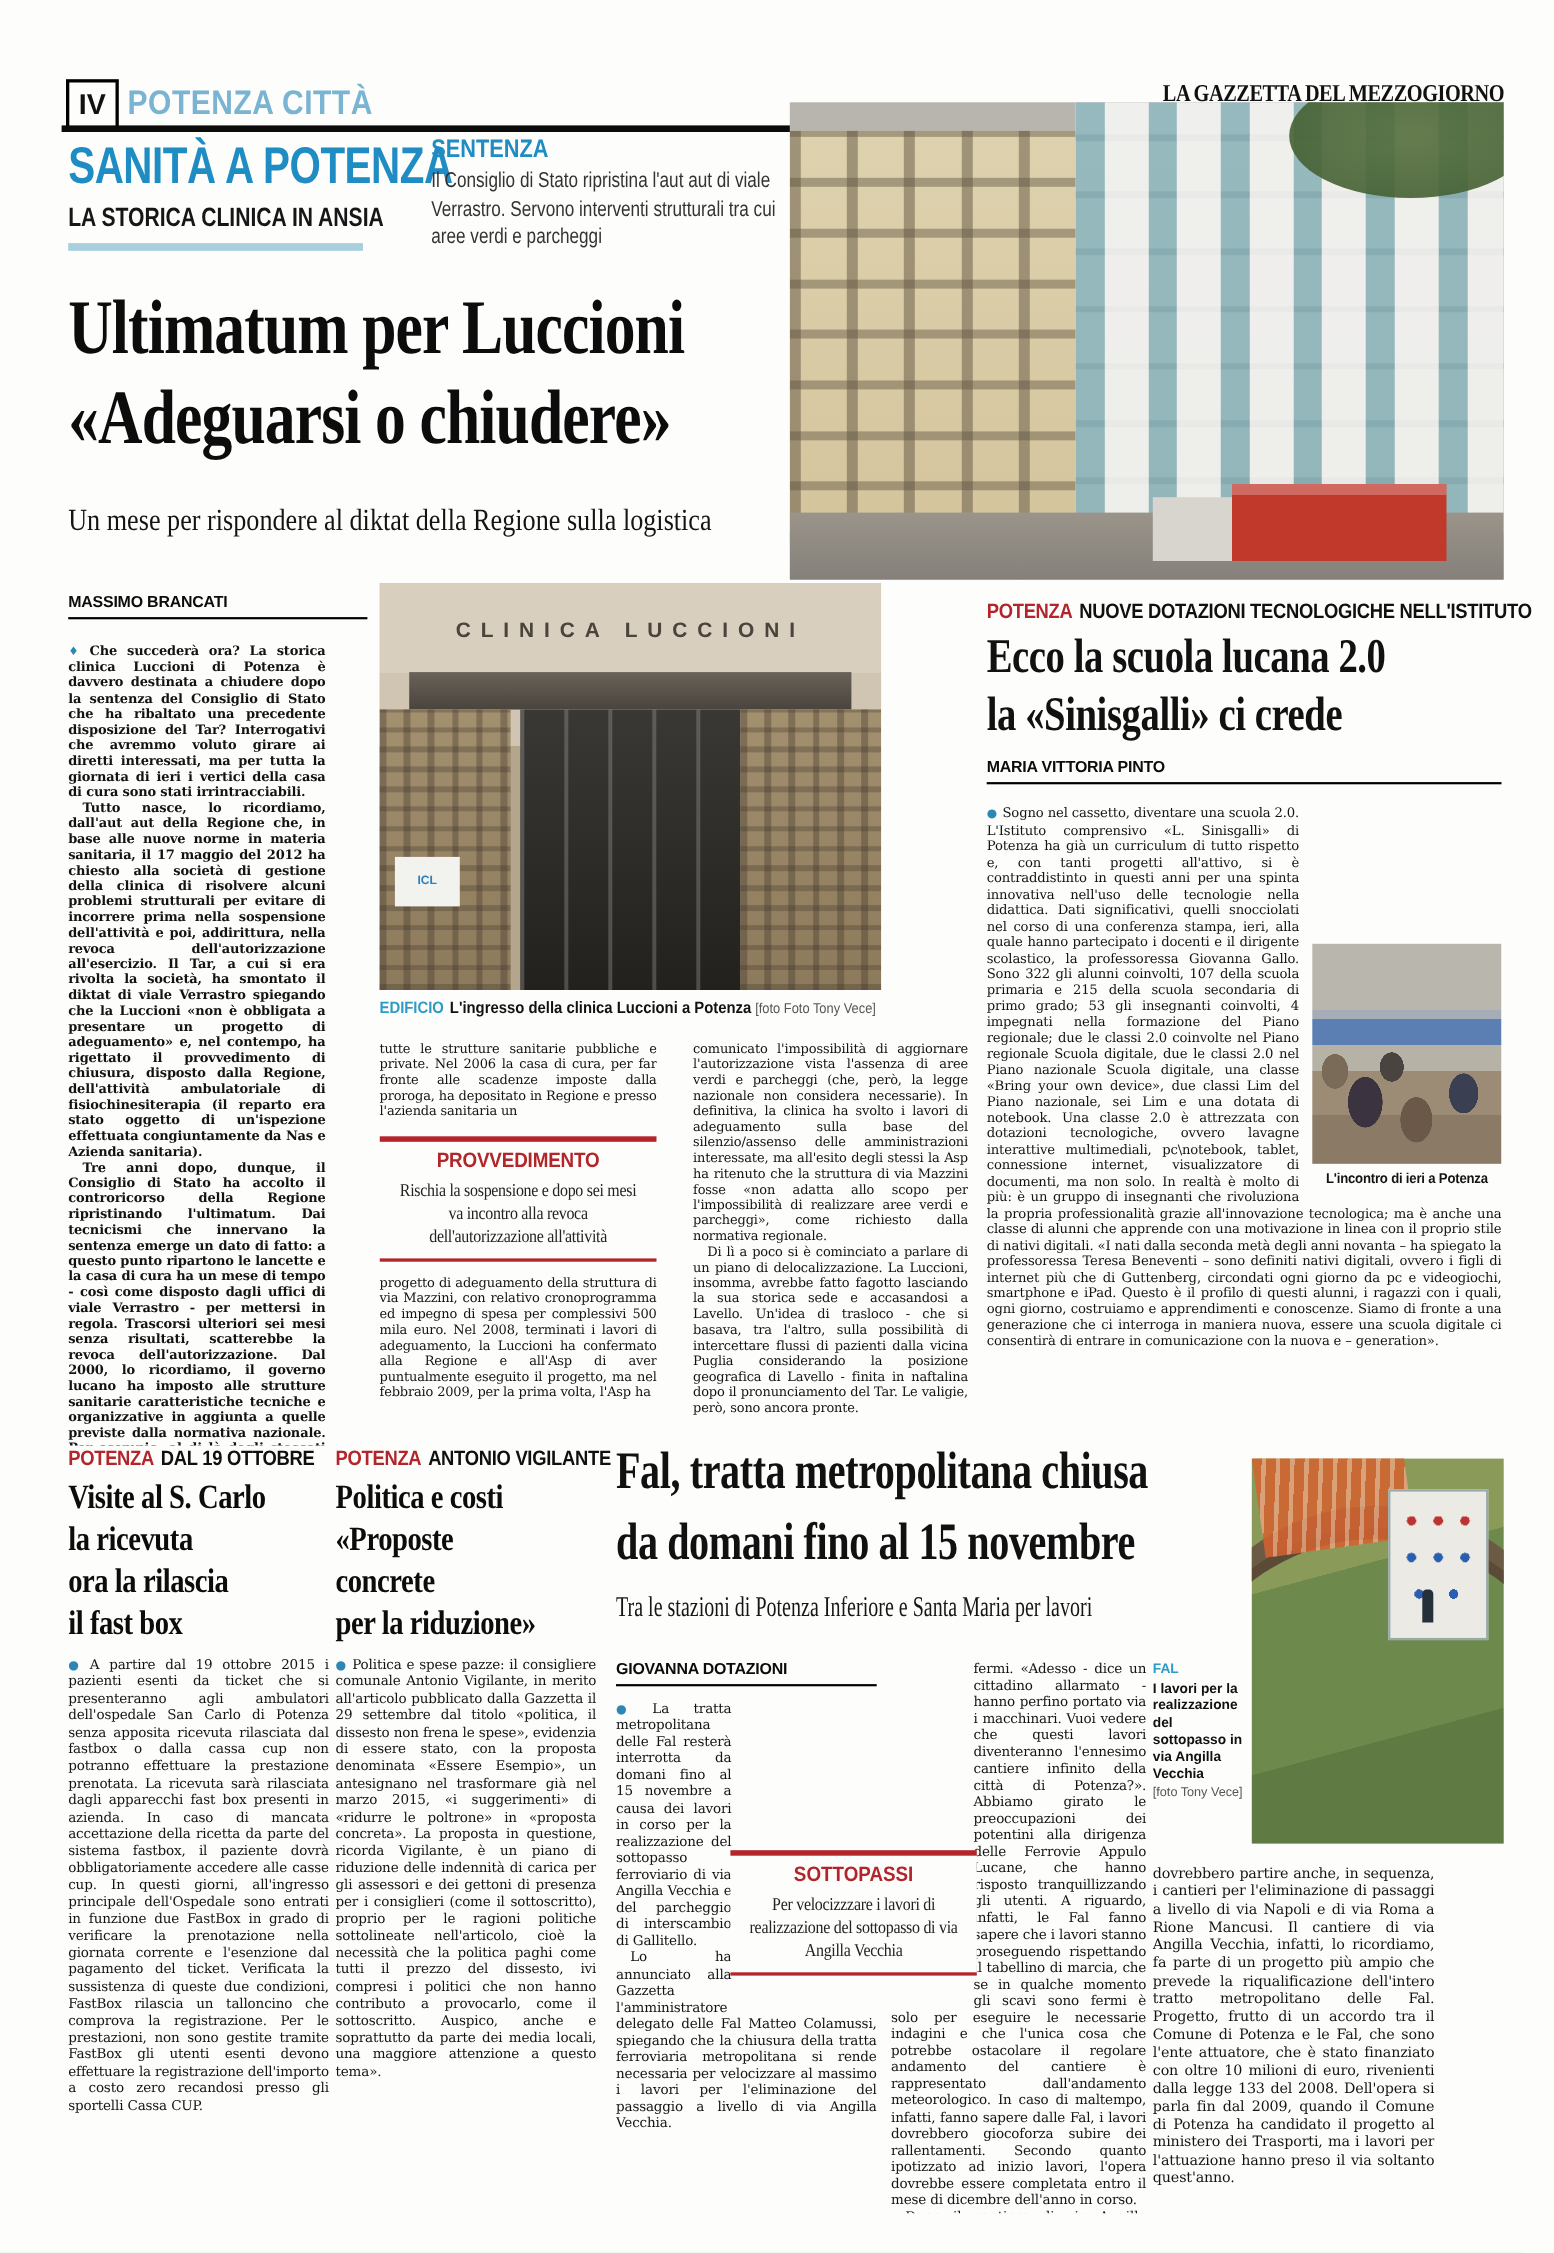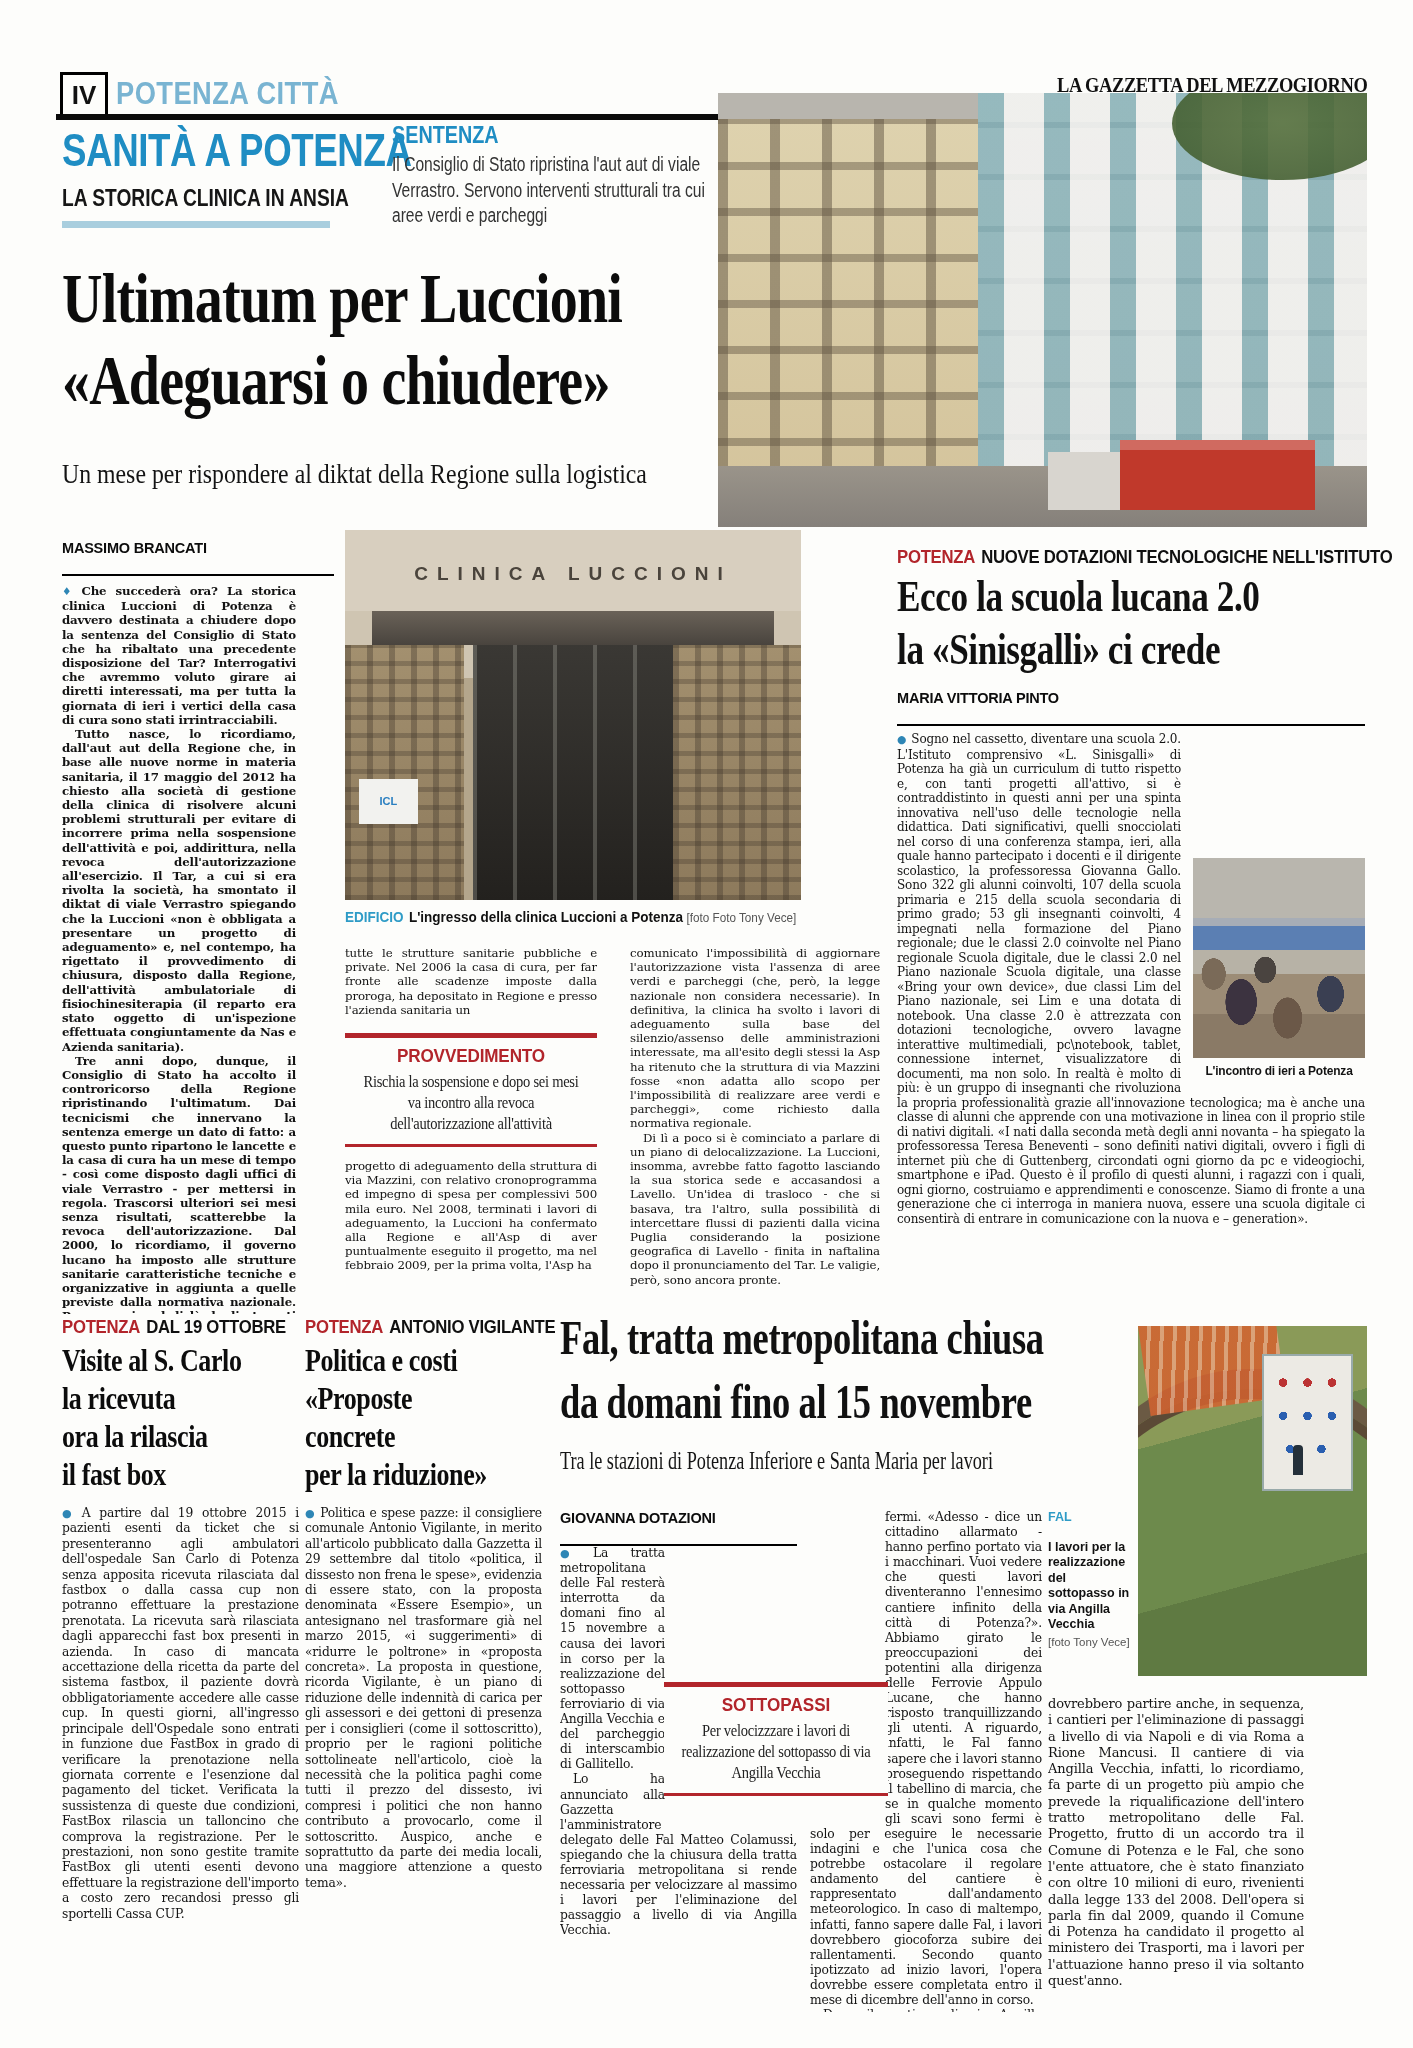--- a/index.html
+++ b/index.html
@@ -25,21 +25,21 @@
   .sentenza-label{left:392px;top:122px;font:bold 23px "Liberation Sans",sans-serif;color:#1f8dc3;
     transform:scaleX(.86);transform-origin:left top;}
   .sentenza-text{left:392px;top:152px;width:402px;font:19.5px/25.5px "Liberation Sans",sans-serif;
     color:#333;transform:scaleX(.8);transform-origin:left top;}
   .lead-headline{left:62px;top:258px;width:860px;font:bold 70px/82px "Liberation Serif",serif;
     letter-spacing:-1px;transform:scaleX(.8);transform-origin:left top;color:#0c0c0c;}
   .lead-headline span{display:block;}
   .lead-subhead{left:62px;top:458px;width:880px;font:28px "Liberation Serif",serif;color:#141414;
     transform:scaleX(.85);transform-origin:left top;white-space:nowrap;}
   
-  .byline{border-bottom:2.5px solid #000;padding-bottom:18px;
+  .byline{border-bottom:2.5px solid #000;padding-bottom:5px;
     font:bold 14.5px "Liberation Sans",sans-serif;letter-spacing:-.2px;color:#0c0c0c;}
   .byline-lead{left:62px;top:540px;width:272px;}
   .byline-school{left:897px;top:690px;width:468px;}
   .byline-fal{left:560px;top:1510px;width:237px;}
   
   .bt{font-family:"DejaVu Serif",serif;text-align:justify;color:#131313;letter-spacing:-.15px;
       overflow:hidden;hyphens:auto;overflow-wrap:break-word;}
   .bt p{margin:0;text-indent:13px;}
   .bt p.first{text-indent:0;}
   .bullet{color:#2e86b5;margin-right:5px;font-size:.9em;}
@@ -97,21 +97,21 @@
   .fal-col3{left:1048px;top:1696px;width:256px;height:300px;font-size:13px;line-height:16.3px;}
   .cutR{float:right;width:124px;height:134px;margin:138px 0 6px 8px;}
   .cutL{float:left;width:66px;height:134px;margin:174px 9px 6px 0;}
   
   .photo-caption{font:bold 15px "Liberation Sans",sans-serif;color:#111;
     transform:scaleX(.9);transform-origin:left top;white-space:nowrap;}
   .cap-label{color:#2e9bc6;margin-right:6px;}
   .cap-credit{font-weight:normal;font-size:13px;color:#555;margin-left:4px;}
   .caption1{left:345px;top:908px;}
   .fal-caption{left:1048px;top:1510px;width:88px;font:bold 12.5px/15.5px "Liberation Sans",sans-serif;}
-  .fal-caption .cap-label{display:block;margin:0 0 14px 0;}
+  .fal-caption .cap-label{display:block;margin:0 0 2px 0;}
   .fal-caption .cap-credit{display:block;margin:2px 0 0 0;font-size:11.5px;line-height:14px;}
   
   .photo{overflow:hidden;}
   .photo1{left:718px;top:93px;width:649px;height:434px;background:linear-gradient(180deg,#b8b5ae 0 8%,#cfc9bd 8% 90%,#a9a49b 90% 100%);}
   .p1-left{position:absolute;left:0;top:6%;width:40%;height:86%;
     background:
       repeating-linear-gradient(90deg,rgba(96,84,66,.5) 0 10px,transparent 10px 52px),
       repeating-linear-gradient(0deg,rgba(96,84,66,.45) 0 8px,transparent 8px 46px),
       linear-gradient(180deg,#ded2ae,#d4c49c);}
   .p1-right{position:absolute;left:40%;top:0;width:60%;height:92%;

